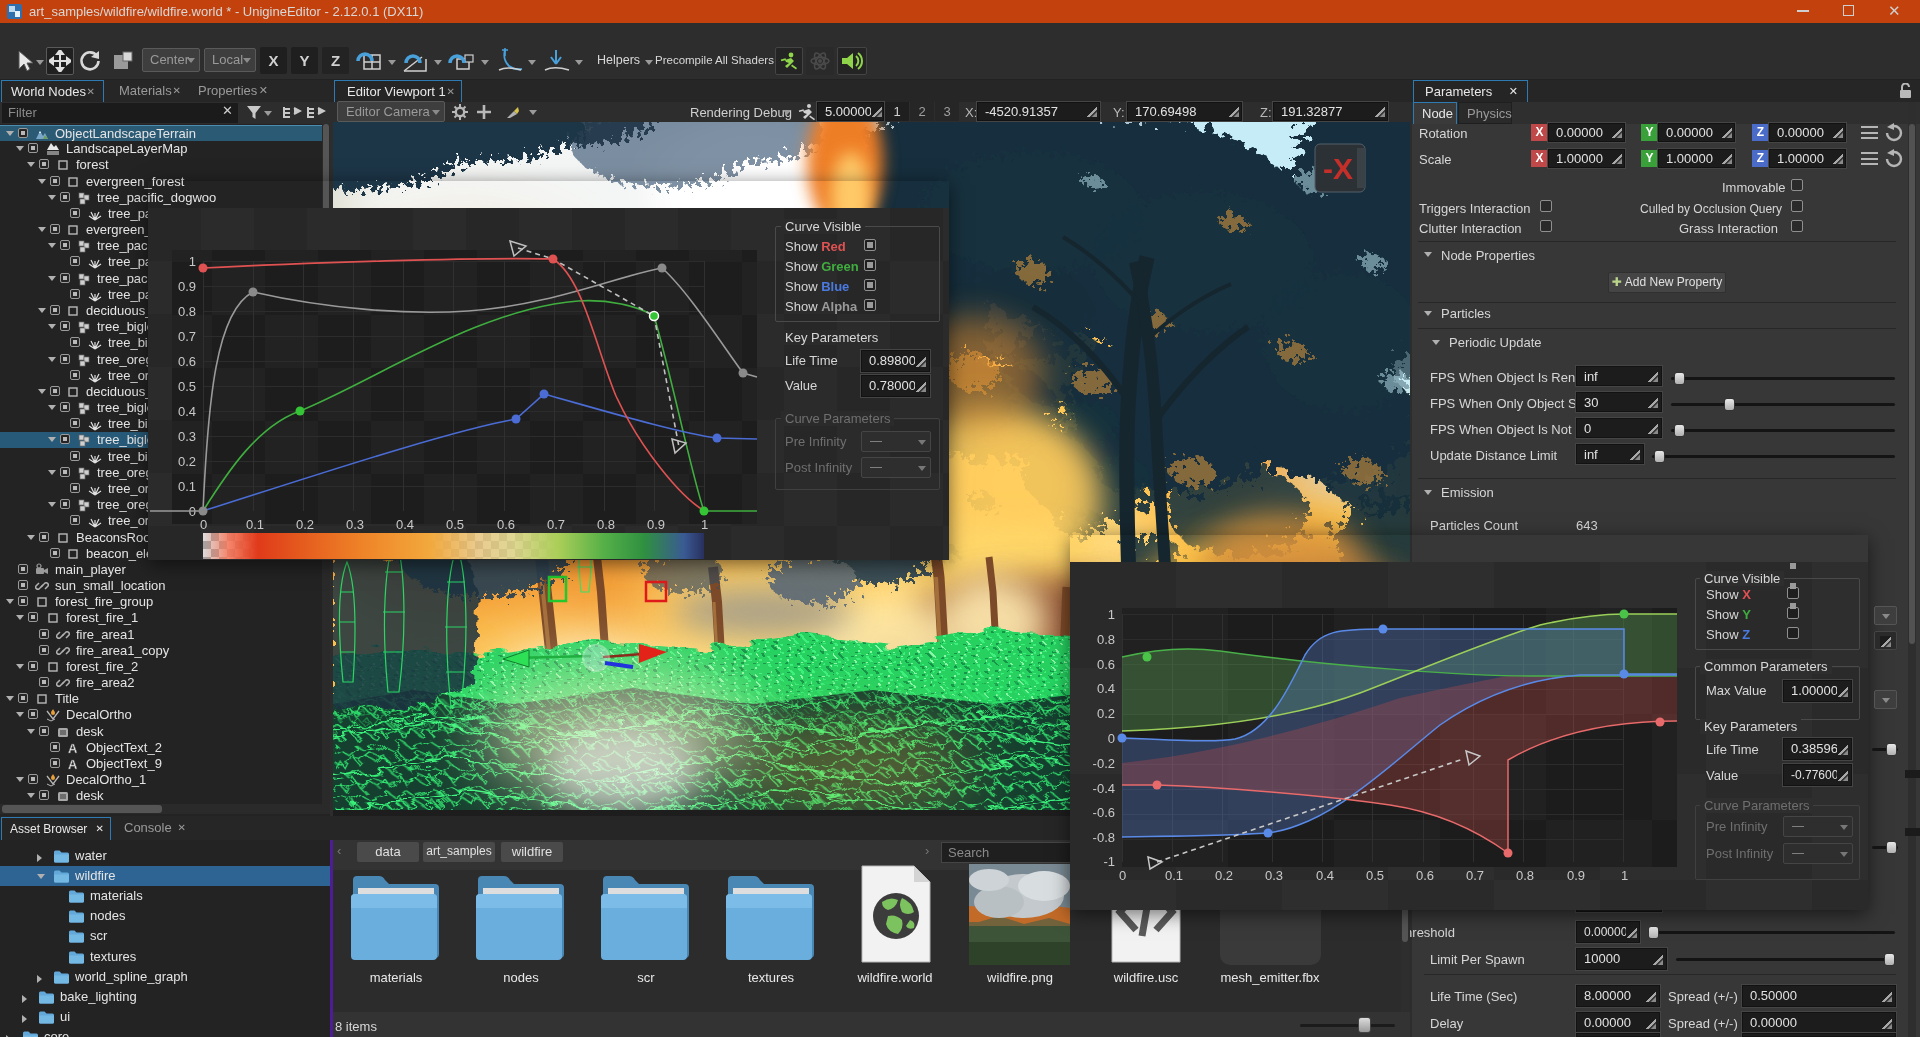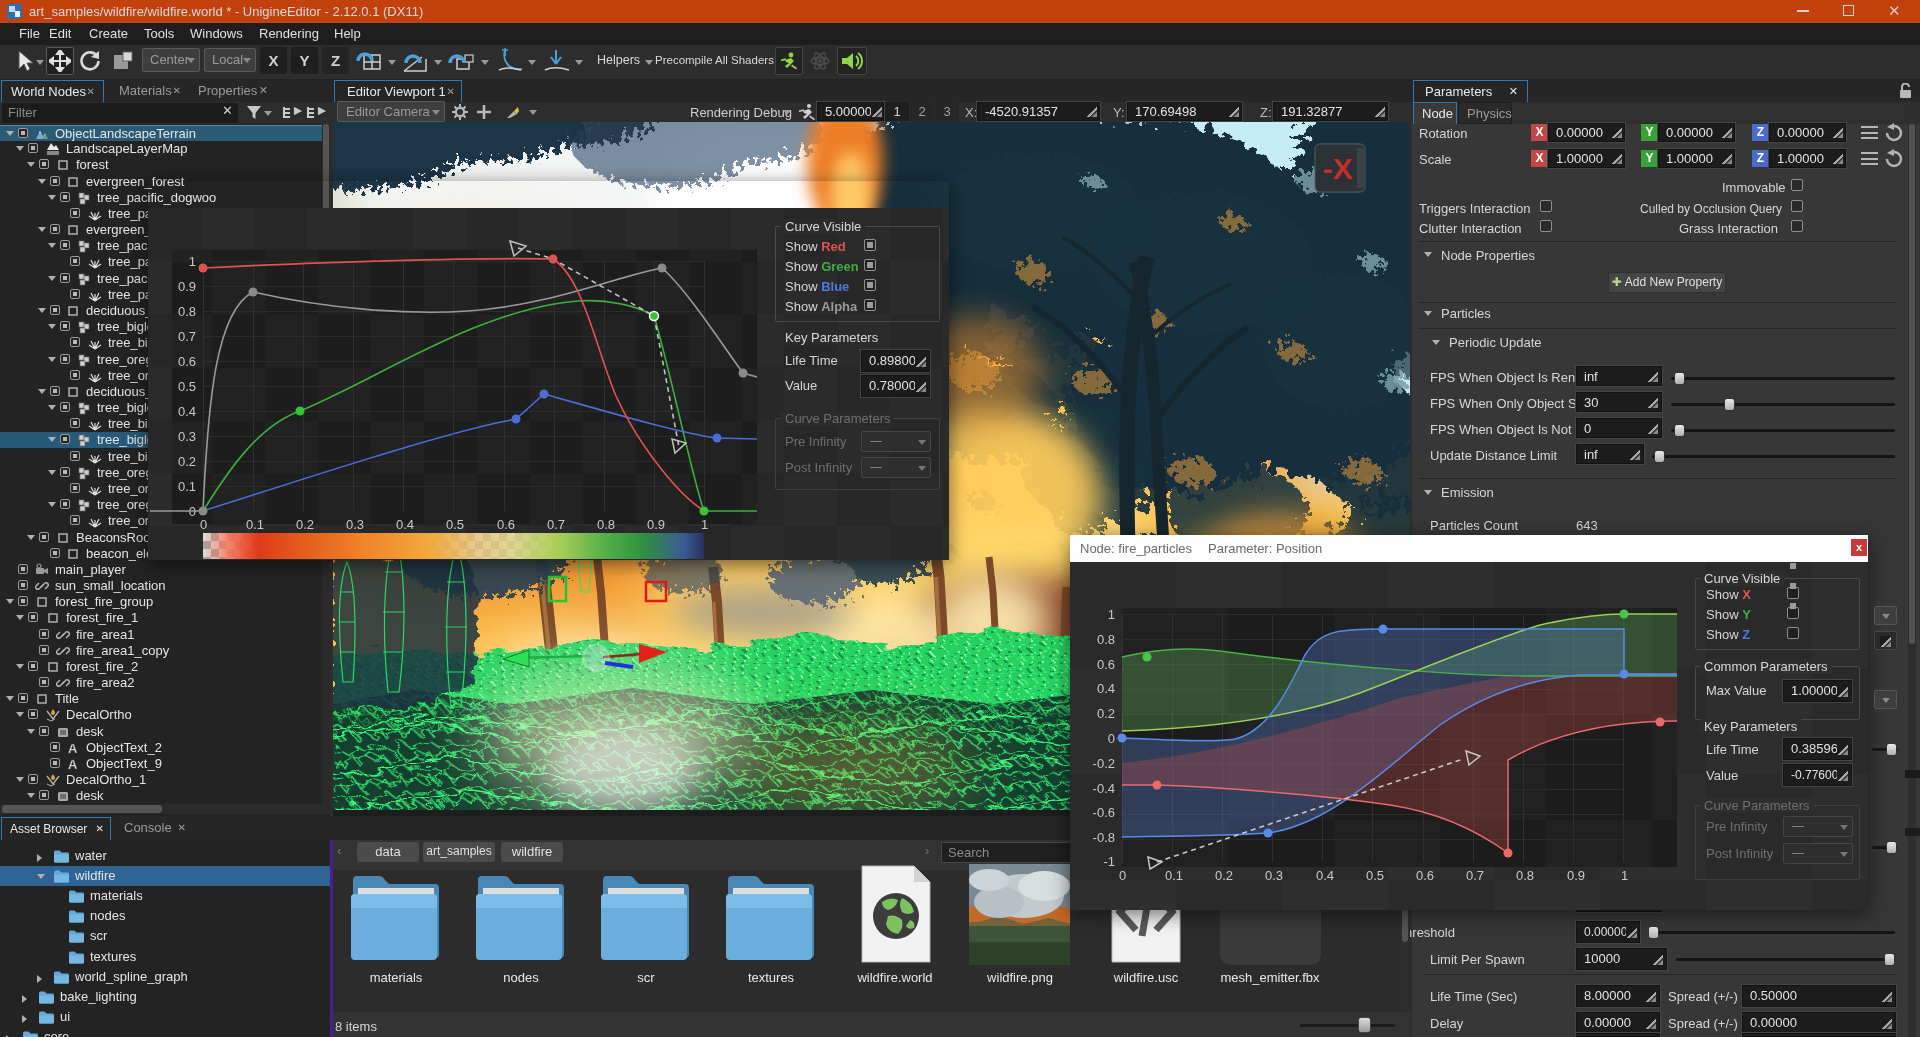--- a/index.html
+++ b/index.html
@@ -35,29 +35,20 @@
 <div class="abs" style="left:0;top:0;width:1920px;height:23px;background:#c2410c">
  <svg class="abs" style="left:7px;top:4px" width="16" height="16">
         <rect x="0" y="0" width="15" height="15" rx="2" fill="#2f6fae"></rect>
         <rect x="2" y="2" width="6" height="6" fill="#bcd9ef"></rect>
         <rect x="8" y="7" width="5" height="6" fill="#e8f2fa"></rect>
       </svg>
  <div class="abs" style="left:29px;top:4px;color:#d8d8d8;font-size:13px">art_samples/wildfire/wildfire.world * - UnigineEditor - 2.12.0.1 (DX11)</div>
  <div class="abs" style="left:1797px;top:10px;width:12px;height:2px;background:#cfcfcf"></div>
  <div class="abs" style="left:1843px;top:5px;width:11px;height:11px;border:1px solid #cfcfcf"></div>
  <div class="abs" style="left:1888px;top:2px;color:#cfcfcf;font-size:15px">✕</div>
-</div>
-<div class="abs" style="left:0;top:23px;width:1920px;height:22px;background:#1e1e1e;color:#e0e0e0;font-size:13px">
- <span class="abs" style="left:19px;top:3px">File</span>
-      <span class="abs" style="left:49px;top:3px">Edit</span>
- <span class="abs" style="left:89px;top:3px">Create</span>
-      <span class="abs" style="left:144px;top:3px">Tools</span>
- <span class="abs" style="left:190px;top:3px">Windows</span>
-      <span class="abs" style="left:259px;top:3px">Rendering</span>
- <span class="abs" style="left:334px;top:3px">Help</span>
 </div>
 
 <div class="abs" style="left:0;top:45px;width:1920px;height:35px;background:#2d2d2d;border-bottom:1px solid #222">
  <svg class="abs" style="left:14px;top:4px" width="22" height="24">
         <path d="M5,2 L5,20 L10,15 L13,22 L16,20 L13,14 L19,14 Z" fill="#e8e8e8" stroke="#555"></path>
       </svg>
  <div class="car abs" style="left:36px;top:15px"></div>
  <div class="abs" style="left:46px;top:2px;width:28px;height:28px;background:#202020;border:1px solid #5a5a5a;border-radius:2px"></div>
  <svg class="abs" style="left:49px;top:5px" width="22" height="22">
         <g stroke="#e0e0e0" stroke-width="2" fill="#e0e0e0">
@@ -1210,25 +1201,20 @@
   <div class="abs" style="left:627px;top:210px;width:165px;height:72px;border:1px solid #404040;border-radius:2px"></div>
   <div class="leg dis" style="left:633px;top:203px;background:#2b2b2b">Curve Parameters</div>
   <div class="lbl dis" style="left:637px;top:226px">Pre Infinity</div>
   <div class="abs" style="left:713px;top:223px;width:70px;height:21px;background:#2e2e2e;border:1px solid #454545;border-radius:2px;color:#8a8a8a;line-height:19px;padding-left:8px">—<div class="ddnc" style="top:8px;border-top-color:#777"></div></div>
   <div class="lbl dis" style="left:637px;top:252px">Post Infinity</div>
   <div class="abs" style="left:713px;top:249px;width:70px;height:21px;background:#2e2e2e;border:1px solid #454545;border-radius:2px;color:#8a8a8a;line-height:19px;padding-left:8px">—<div class="ddnc" style="top:8px;border-top-color:#777"></div></div>
  </div>
 </div>
 
 <div class="abs" style="left:1070px;top:535px;width:798px;height:375px;box-shadow:0 4px 18px rgba(0,0,0,0.55)">
- <div class="white-hd" style="left:0;top:0;width:798px;height:27px">
-   <span class="abs" style="left:10px;top:6px;font-size:13px">Node: fire_particles</span>
-   <span class="abs" style="left:138px;top:6px;font-size:13px">Parameter: Position</span>
-   <div class="abs" style="left:781px;top:4px;width:16px;height:17px;background:#c43a3d;color:#fff;font-size:11px;text-align:center;line-height:17px;font-weight:bold">x</div>
- </div>
  <div class="abs" style="left:0;top:27px;width:798px;height:348px;background:repeating-conic-gradient(#2e2e2e 0 25%,#2a2a2a 0 50%) 0 0/212px 212px">
   <div class="abs" style="left:52px;top:46px;width:555px;height:259px;background:repeating-conic-gradient(#1c1c1c 0 25%,#212121 0 50%) 0 0/212px 212px"></div>
   <div class="gridp" style="left:52px;top:52px;width:502px;height:248px"></div>
   <svg class="abs" style="left:0;top:0" width="798" height="348" viewBox="0 0 798 348">
    <g font-family="Liberation Sans" font-size="13" fill="#c8c8c8">
     <text x="45" y="57" text-anchor="end">1</text>
             <text x="45" y="82" text-anchor="end">0.8</text>
     <text x="45" y="107" text-anchor="end">0.6</text>
             <text x="45" y="131" text-anchor="end">0.4</text>
     <text x="45" y="156" text-anchor="end">0.2</text>

